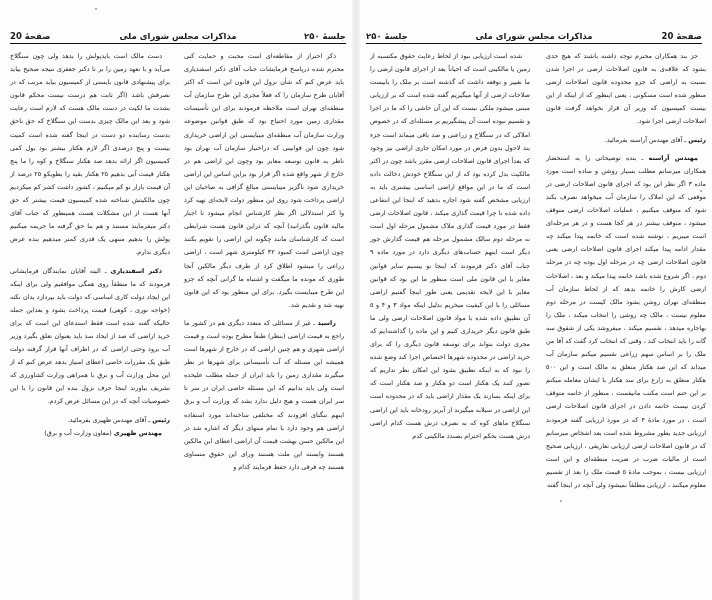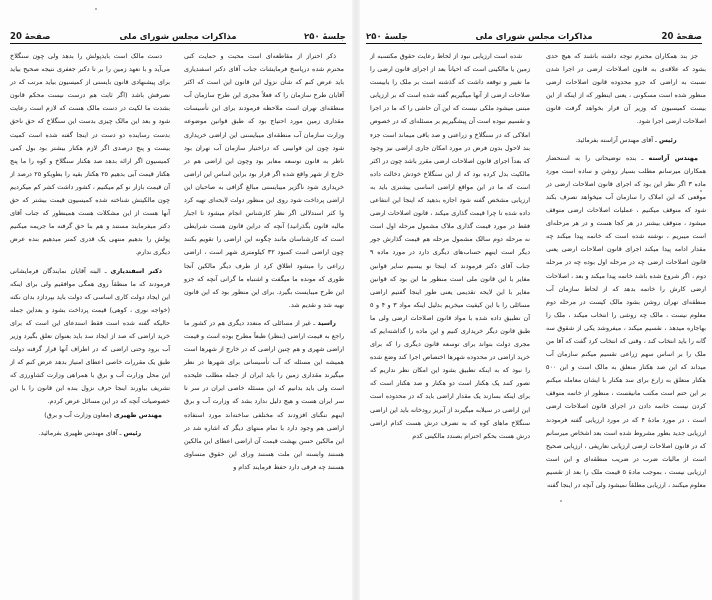--- a/index.html
+++ b/index.html
@@ -21,21 +21,21 @@
       position: absolute; top: 50px; width: 160px; direction: rtl; text-align: justify;
       font-size: 6.4px; line-height: 13.1px; color: #222;
     }
     .page.left .col.c1 { right: 12px; }
     .page.left .col.c2 { right: 186px; }
     .page.right .col.c1 { right: 6px; }
     .page.right .col.c2 { right: 182px; }
     .col p { margin: 0; text-indent: 8px; }
     .col p.speaker { font-weight: normal; }
     .col .sp-name { font-weight: bold; color: #111; }
-    .col p.center { text-align: center; text-indent: 0; }
+    .col p.center { text-align: right; text-indent: 0; }
     .col p.gap { margin-top: 5px; }
     .gutter { position: absolute; left: 352px; top: 0; width: 8px; height: 600px;
       background: linear-gradient(to right, #f4f4f4, #e9e9e9, #f4f4f4); }
     .speck { position: absolute; width: 2px; height: 2px; background: #999; border-radius: 1px; }
   </style>
 </head>
 <body>
 
 <div class="spread">
 
@@ -53,27 +53,27 @@
         <span>غیر از مسائلی که متعدد دیگری هم در کشور ما راجع به قیمت اراضی (بنظر) طبعاً مطرح بوده است و قیمت اراضی شهری و هم چنین اراضی که در خارج از شهرها است همیشه این مسئله که آب تأسیساتی برای شهرها در نظر میگیرند مقداری زمین را باید ایران از جمله مطلب علیحده است ولی باید بدانیم که این مسئله خاصی ایران در سر تا سر ایران هست و هیچ دلیل ندارد بشد که وزارت آب و برق اینهم تنگنای افزودند که مختلفی ساخته‌اند مورد استفاده اراضی هم وجود دارد با تمام منتهای دیگر که اشاره شد در این مالکین حسن بهشت قیمت آن اراضی اعطای این مالکین هستند وابسته این ملت هستند ورای این حقوق متساوی هستند چه فرقی دارد حفظ فرمایند کدام و</span>
       </p>
     </div>
 
     <div class="col c2">
       <p>دست مالک است بایدپولش را بدهد ولی چون سنگلاخ می‌آید و با تعهد زمین را بر تا دکتر جعفری نتیجه صحیح بیاید برای پیشنهادی قانون بایستی از کمیسیون بیاید مرتب که در نصرفش باشد (اگر ثابت هم درست نیست محکم قانون بشدت ما لکیت در دست مالک هست که لازم است رعایت شود و بعد این مالک چیزی بدست این سنگلاخ که حق ناحق بدست رساینده دو دست در اینجا گفته شده است کمیت بیست و پنج درصدی اگر لازم هکتار بیشتر بود بول کمی کمیسیون اگر ارائه بدهد صد هکتار سنگلاخ و کوه را ما پنج هکتار قیمت آبی بدهیم ۲۵ هکتار بقیه را بطویکو ۲۵ درصد از آن قیمت بازار تو کم میکنیم ، کشور داشت کشر کم میکردیم چون مالکیتش شناخته شده کمیسیون قیمت بیشتر که حق آنها هست از این مشکلات هست همینطور که جناب آقای دکتر میفرمایند مستند و هم بنا حق گرفته ما جریمه میکنیم پولش را بدهیم منتهی یک قدری کمتر میدهیم بنده عرض دیگری ندارم.</p>
       <p class="speaker gap">
         <span class="sp-name">دکتر اسفندیاری</span> ـ
         <span>البته آقایان نمایندگان فرمایشاتی فرمودند که ما منطقاً روی همگی موافقیم ولی برای اینکه این ایجاد دولت کاری اساسی که دولت باید بپردازد بدان نکته (خواجه نوری ، کوهی) قیمت پرداخت بشود و بعداین جمله حالیکه گفته شده است فقط استدعای این است که برای خرید اراضی که صد از ایجاد سد باید بعنوان تعلق بگیرد وزیر آب برود وحتی اراضی که در اطراف آنها قرار گرفته دولت طبق یک مقررات خاصی اعطای امتیاز بدهد عرض کنم که از این محل وزارت آب و برق با همراهی وزارت کشاورزی که تشریف بیاورند اینجا حرف نزول بنده این قانون را با این خصوصیات آنچه که در این مسائل عرض کردم.</span>
       </p>
+      <p class="speaker gap center">
+        <span class="sp-name">رئیس</span> ـ
+        <span>آقای مهندس ظهیری بفرمائید.</span>
+      </p>
       <p class="speaker">
         <span class="sp-name">مهندس ظهیری</span>
         <span>(معاون وزارت آب و برق)</span>
-      </p>
-      <p class="speaker gap center">
-        <span class="sp-name">رئیس</span> ـ
-        <span>آقای مهندس ظهیری بفرمائید.</span>
       </p>
     </div>
   </div>
 
   <div class="gutter"></div>
 
   <div class="page right">
     <div class="header">
       <span class="h-right">صفحهٔ 20</span>
       <span class="h-center">مذاکرات مجلس شورای ملی</span>

